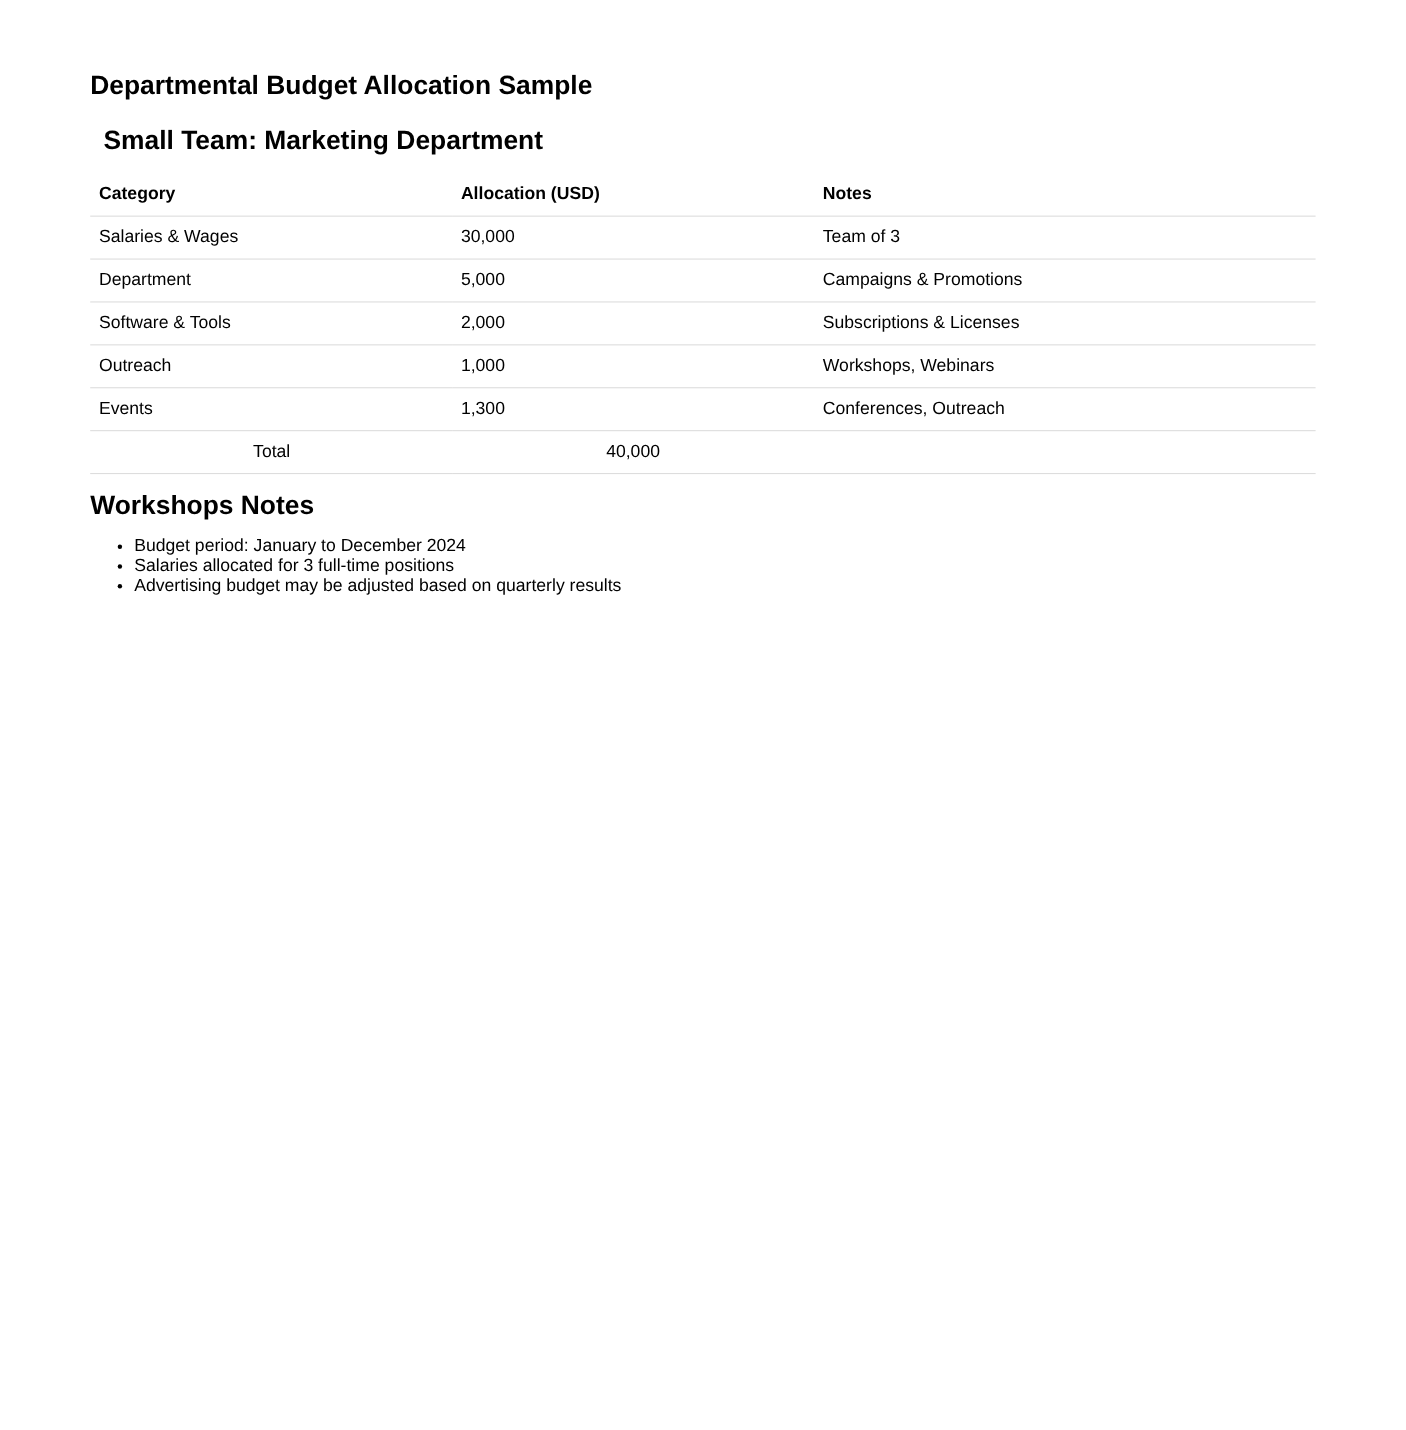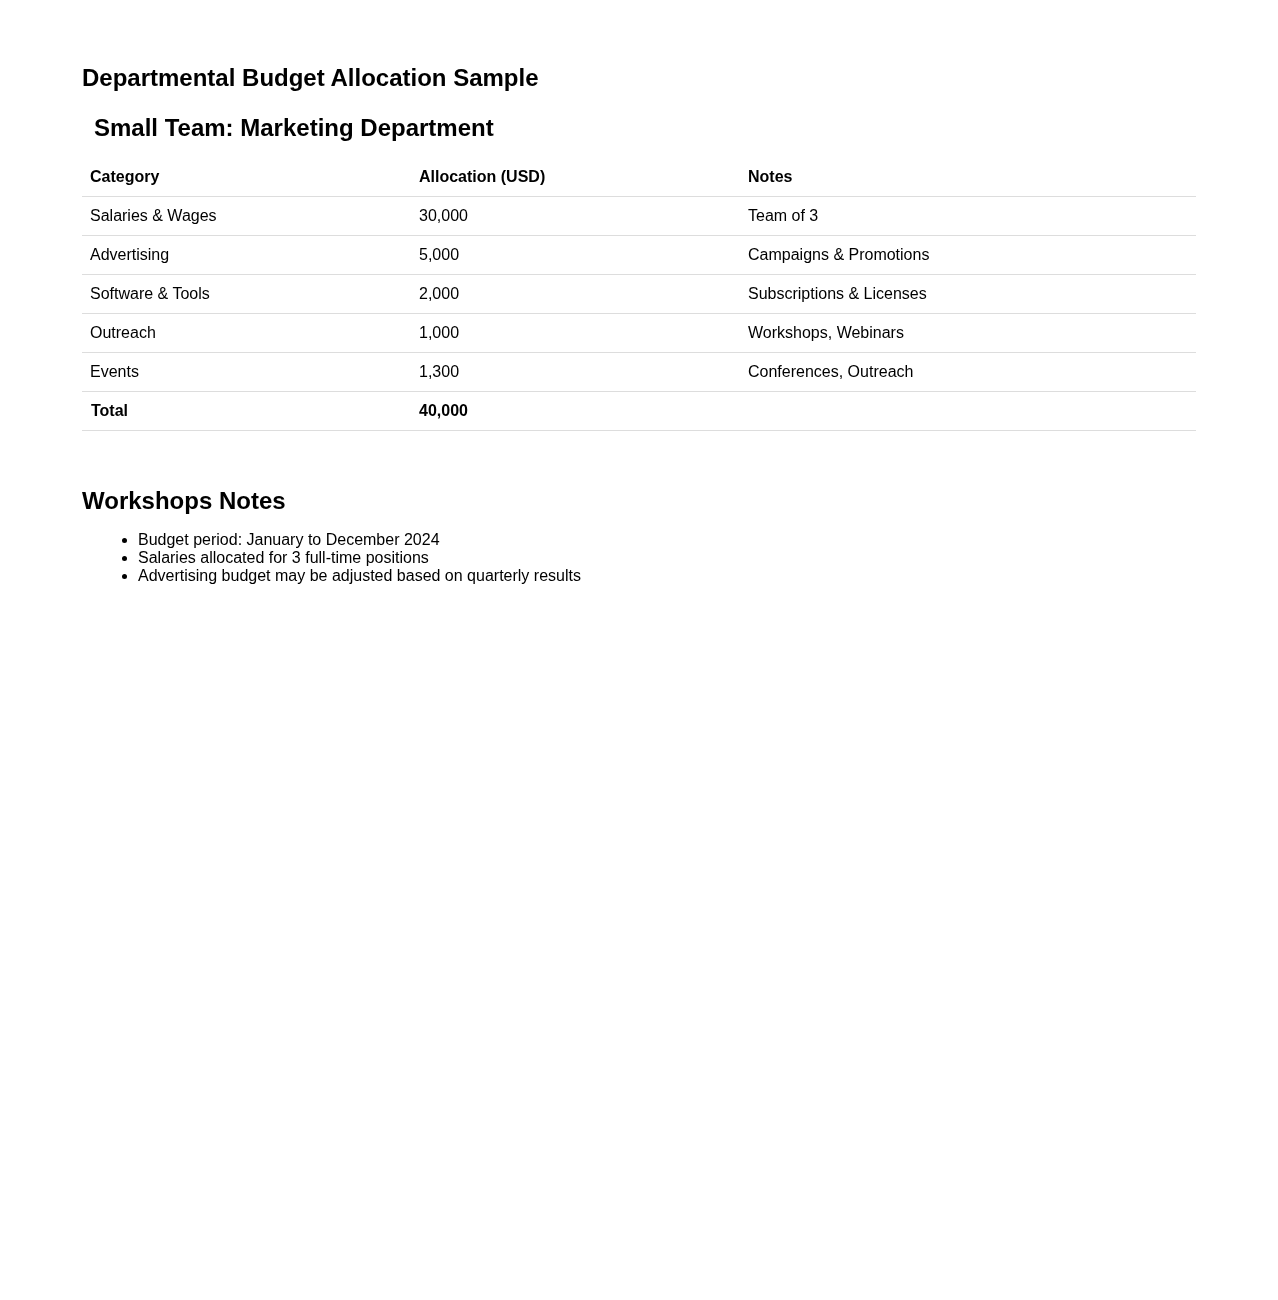--- a/index.html
+++ b/index.html
@@ -24,48 +24,49 @@
     h2.section-title {
       font-size: 24px;
       font-weight: bold;
       margin: 0 0 16px 12px;
       line-height: 28px;
     }
     table {
       width: 1114px;
       border-collapse: collapse;
       font-size: 16px;
-      margin: 0 0 56px 0;
+      margin: 0 0 15px 0;
     }
     th, td {
       text-align: left;
       padding: 0 8px;
       height: 38px;
       border-bottom: 1px solid #dddddd;
       vertical-align: middle;
     }
     th {
       font-weight: bold;
     }
     th.col-category, td.col-category { width: 313px; }
     th.col-alloc, td.col-alloc { width: 313px; }
     tr.total-row td {
-      font-weight: bold;
+      font-weight: normal;
+      text-align: center;
     }
     tr.total-row td.col-category span {
       padding-left: 1px;
     }
     h2.notes-title {
       font-size: 24px;
       font-weight: bold;
       margin: 0 0 14px 0;
       line-height: 28px;
     }
     ul.notes-list {
-      margin: 16px;
+      margin: 0;
       padding-left: 40px;
       font-size: 16px;
       line-height: 18px;
     }
   </style>
 </head>
 <body>
 
 <h1>Departmental Budget Allocation Sample</h1>
 <h2 class="section-title">Small Team: Marketing Department</h2>
@@ -78,21 +79,21 @@
       <th class="col-notes">Notes</th>
     </tr>
   </thead>
   <tbody>
     <tr>
       <td class="col-category">Salaries &amp; Wages</td>
       <td class="col-alloc">30,000</td>
       <td class="col-notes">Team of 3</td>
     </tr>
     <tr>
-      <td class="col-category">Advertising</td>
+      <td class="col-category">Department</td>
       <td class="col-alloc">5,000</td>
       <td class="col-notes">Campaigns &amp; Promotions</td>
     </tr>
     <tr>
       <td class="col-category">Software &amp; Tools</td>
       <td class="col-alloc">2,000</td>
       <td class="col-notes">Subscriptions &amp; Licenses</td>
     </tr>
     <tr>
       <td class="col-category">Outreach</td>

